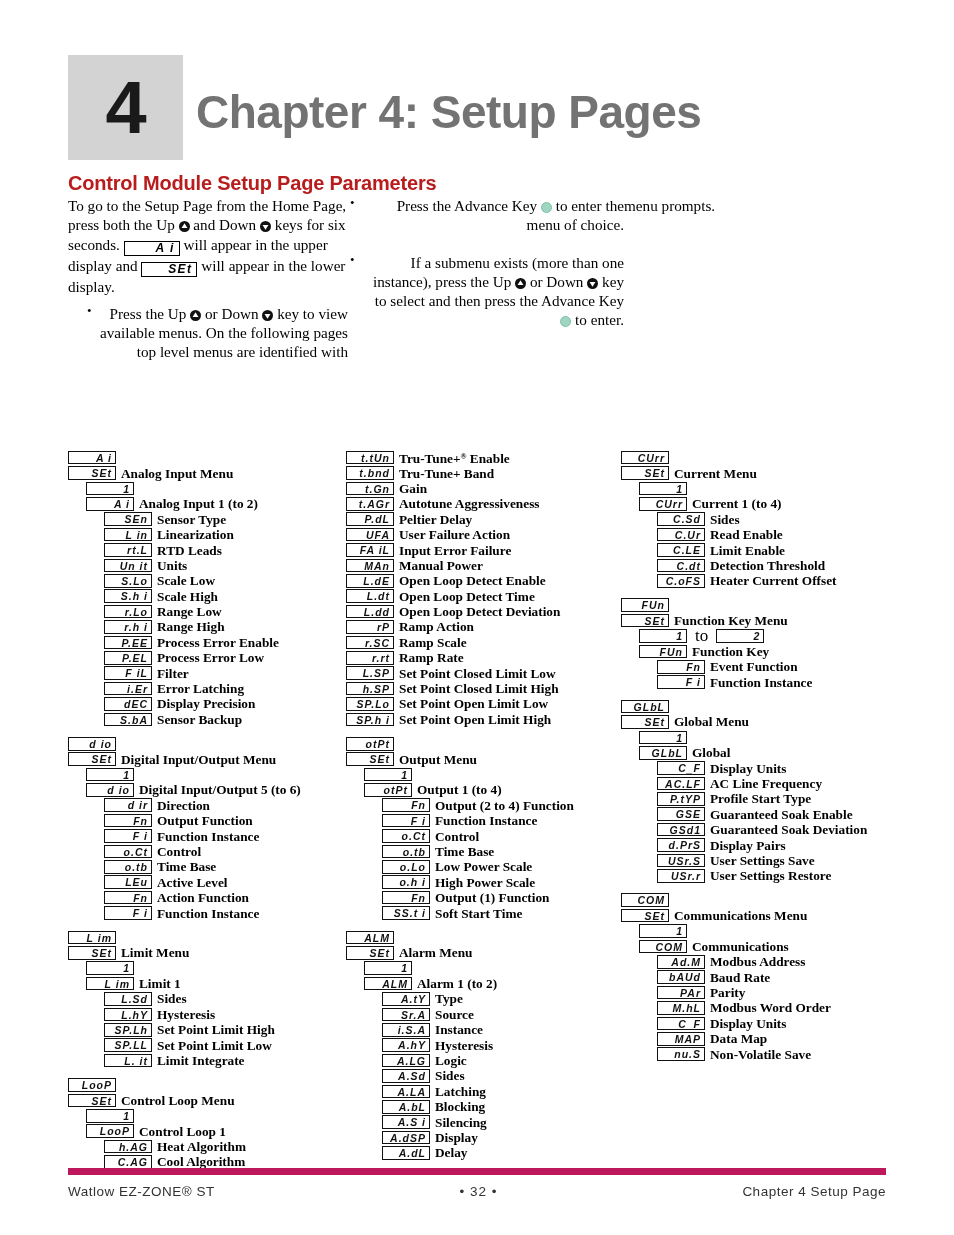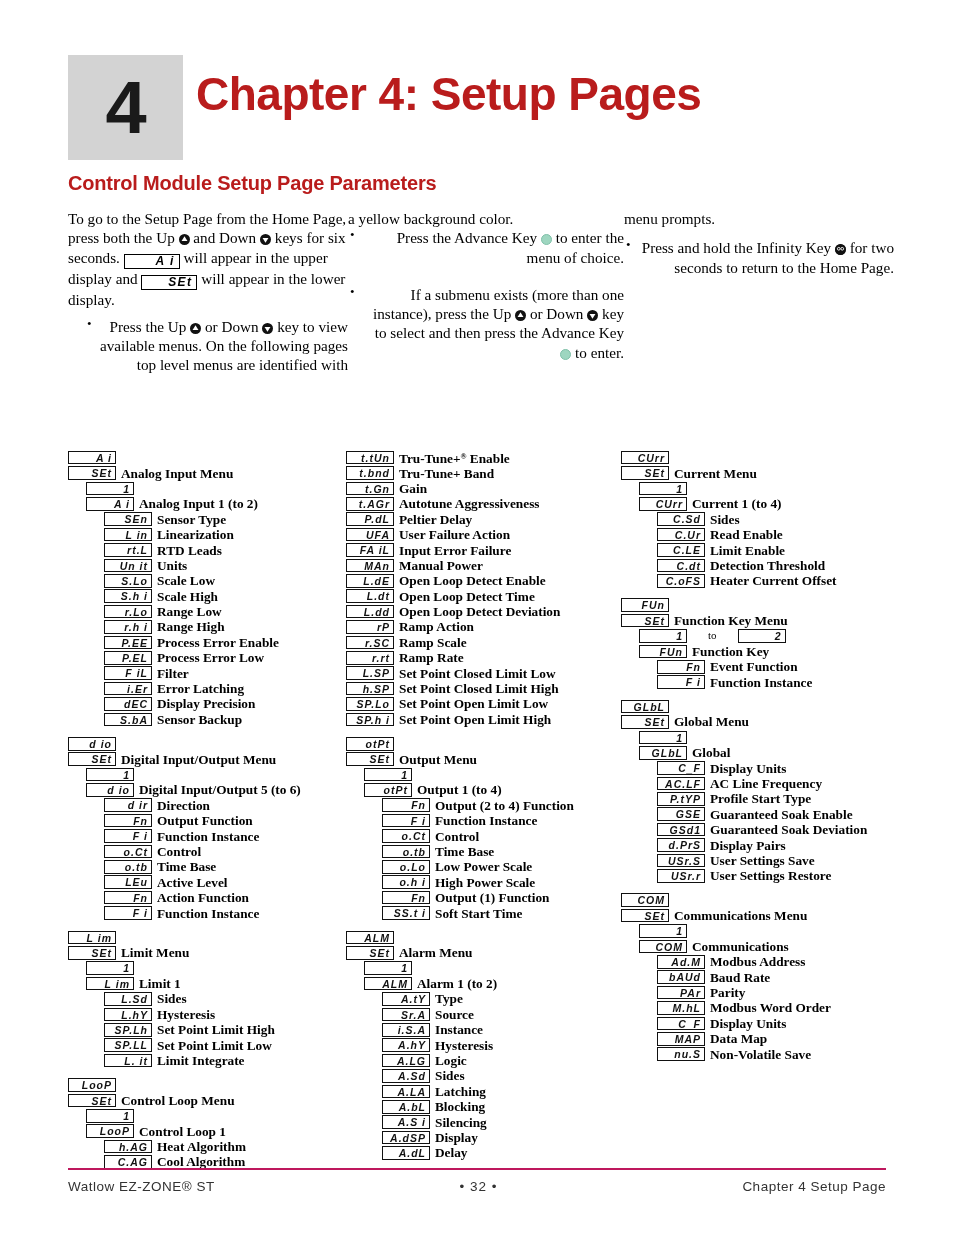--- a/index.html
+++ b/index.html
@@ -19,35 +19,35 @@
     position:absolute; left:0; top:0; width:115px; height:105px;
     background:#d3d3d3;
     display:flex; align-items:center; justify-content:center;
   }
   .chapter-num {
     font-family:"Liberation Sans", sans-serif;
     font-weight:bold; font-size:74px; line-height:1; color:#1a1a1a;
     letter-spacing:-1px;
   }
   .chapter-title {
-    position:absolute; left:128px; top:14px;
+    position:absolute; left:128px; top:32px;
     font-family:"Liberation Sans", sans-serif;
-    font-weight:bold; font-size:46px; line-height:1.1; color:#b91c1c;
+    font-weight:bold; font-size:46px; line-height:1.1; color:#737373;
     letter-spacing:-0.5px;
     white-space:nowrap;
   }
   .section-title {
     position:absolute; left:68px; top:172px;
     font-family:"Liberation Sans", sans-serif;
     font-weight:bold; font-size:20px; color:#b91c1c;
     letter-spacing:-0.2px;
   }
 
   
-  .intro { position:absolute; left:68px; top:209px; width:826px; }
+  .intro { position:absolute; left:68px; top:196px; width:826px; }
   .intro-cols { display:flex; gap:0; }
   .icol { font-size:15.2px; line-height:1.27; }
   .icol.c1 { width:280px; }
   .icol.c2 { width:276px; }
   .icol.c3 { width:270px; }
   .icol p { margin:0; }
   .bl { list-style:none; margin:0; padding:0;text-align:right; }
   .bl li {
     position:relative; padding-left:13px; margin:0;
   }
@@ -111,28 +111,28 @@
     overflow:hidden;
   }
   .label {
     font-family:"Liberation Serif", serif;
     font-weight:bold; font-size:13.3px; color:#000;
     margin-left:5px; line-height:13px;
     white-space:nowrap;
   }
   .plain {
     font-family:"Liberation Serif", serif;
-    font-size:11px; color:#000; margin:0 21px; line-height:13px;
+    font-size:17px; color:#000; margin:0 8px; line-height:13px;
   }
   .label sup { font-size:8px; vertical-align:4px; }
 
   
   .footer {
     position:absolute; left:68px; top:1168px; width:818px;
-    border-top:2px solid #be185d; padding-top:9px;
+    border-top:7px solid #be185d; padding-top:9px;
   }
   .footer-inner {
     display:flex; justify-content:space-between; align-items:baseline;
     font-family:"Liberation Sans", sans-serif;
     font-size:13.5px; color:#333; letter-spacing:0.5px;
   }
   .footer-center { letter-spacing:1px; }
 </style>
 </head>
 <body>
@@ -177,21 +177,20 @@
           <svg class="ico ico-dn" viewBox="0 0 12 12">
               <circle cx="6" cy="6" r="6" fill="#111"></circle>
               <polygon points="6,9.6 2.8,4.4 9.2,4.4" fill="#fff"></polygon>
             </svg>
           <span>key to view available menus. On the following pages top level menus are identified with</span>
         </li>
       </ul>
     </div>
 
     <div class="icol c2">
-      <p>a yellow background color.</p>
       <ul class="bl">
         <li>
           <span>Press the Advance Key</span>
           <span class="ico ico-adv"></span>
           <span>to enter the menu of choice.</span>
         </li>
         <li>
           <span>If a submenu exists (more than one instance), press the Up</span>
           <svg class="ico ico-up" viewBox="0 0 12 12">
               <circle cx="6" cy="6" r="6" fill="#111"></circle>
@@ -205,29 +204,20 @@
           <span>key to select and then press the Advance Key</span>
           <span class="ico ico-adv"></span>
           <span>to enter.</span>
         </li>
       </ul>
     </div>
 
     <div class="icol c3">
       <p>menu prompts.</p>
       <ul class="bl">
-        <li style="margin-top:10px">
-          <span>Press and hold the Infinity Key</span>
-          <svg class="ico ico-inf" viewBox="0 0 12 12">
-              <circle cx="6" cy="6" r="6" fill="#111"></circle>
-              <circle cx="4.1" cy="5.2" r="1.5" fill="none" stroke="#fff" stroke-width="1"></circle>
-              <circle cx="7.9" cy="5.2" r="1.5" fill="none" stroke="#fff" stroke-width="1"></circle>
-            </svg>
-          <span>for two seconds to return to the Home Page.</span>
-        </li>
       </ul>
     </div>
 
   </div>
 </div>
 
 <div class="tree">
   <div class="tree-cols">
     <div class="tcol t1" id="tcol1">
         <div class="grp">

